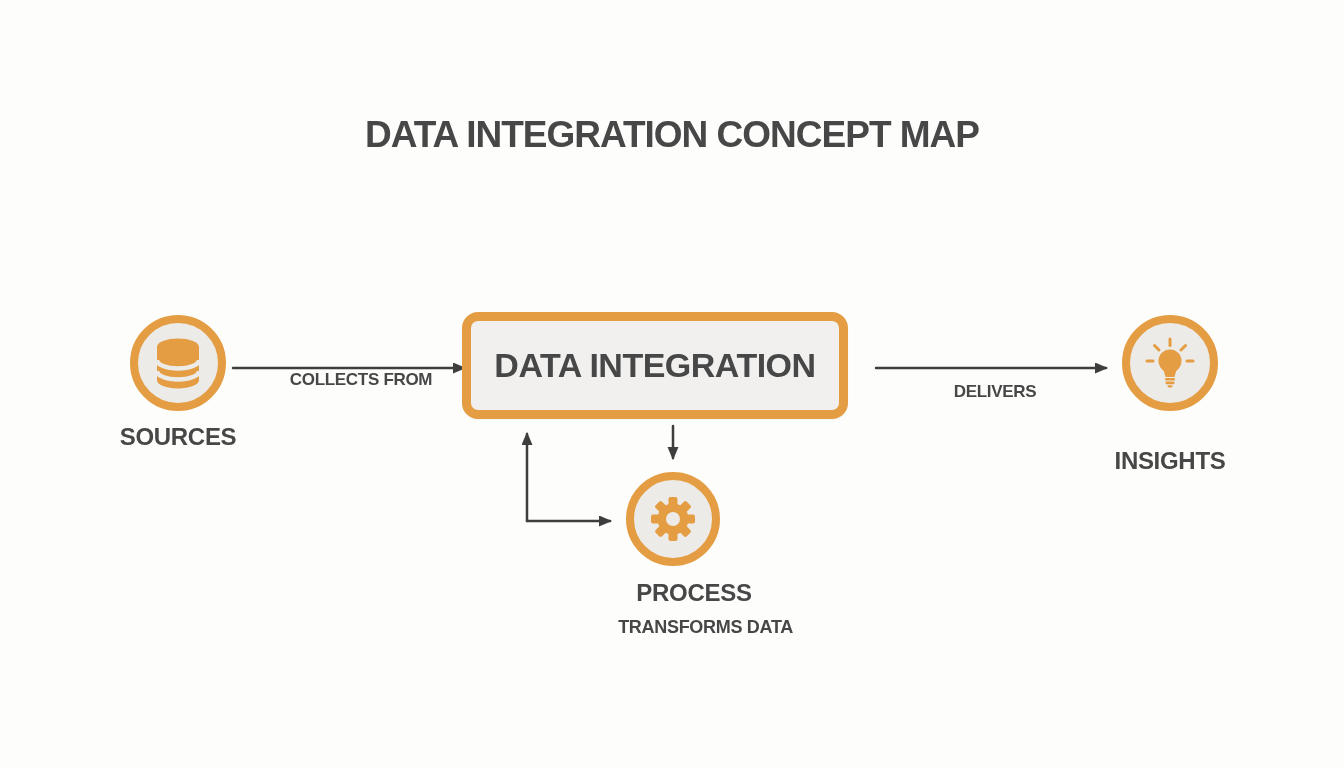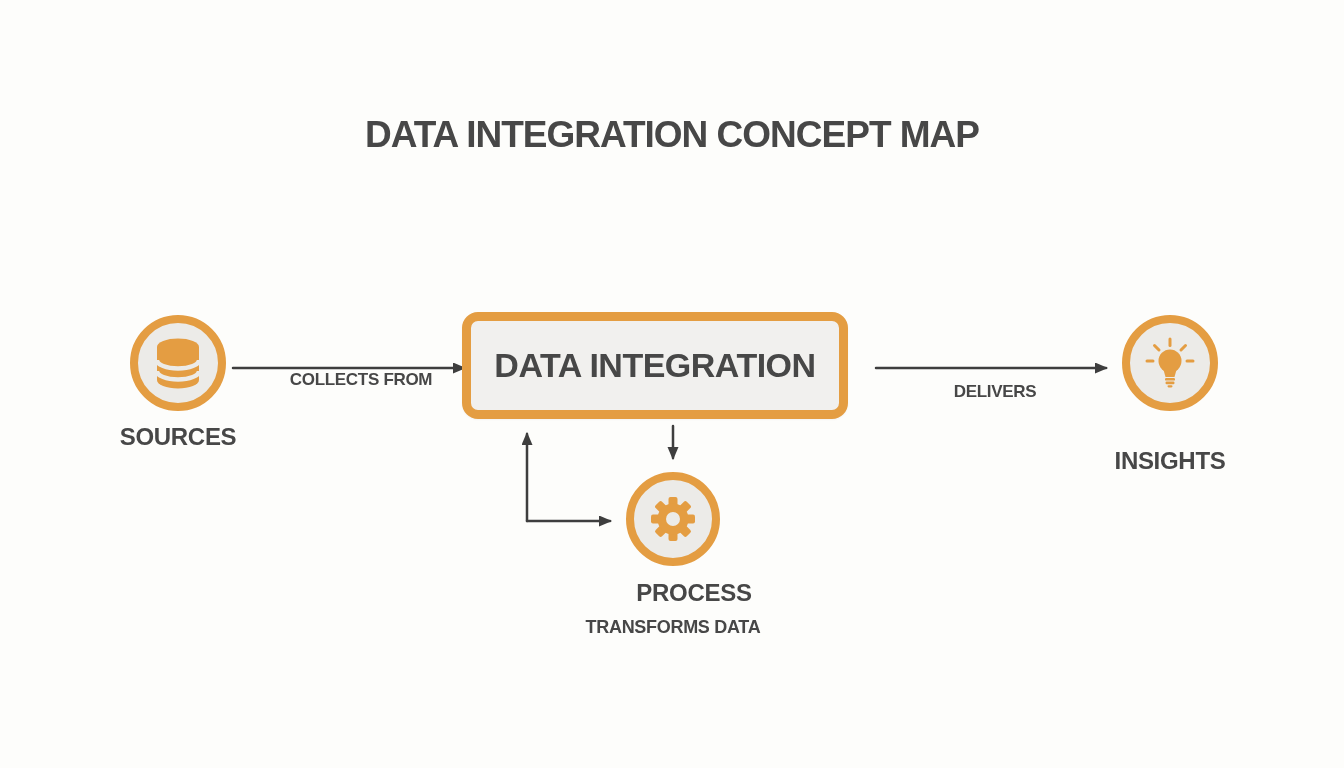--- a/index.html
+++ b/index.html
@@ -37,21 +37,21 @@
 
   .node-label{
     position:absolute;text-align:center;font-weight:bold;
     font-size:24px;letter-spacing:-0.3px;font-stretch:condensed;
     color:var(--text-dark);
   }
   .label-sources{left:98px;top:423px;width:160px;}
   .label-insights{left:1090px;top:447px;width:160px;}
   .label-process{left:614px;top:579px;width:160px;}
   .sub-label{
-    position:absolute;text-align:center;font-weight:bold;
+    position:absolute;text-align:right;font-weight:bold;
     font-size:18px;letter-spacing:-0.3px;font-stretch:condensed;
     color:var(--text-dark);
   }
   .label-transforms{left:553px;top:617px;width:240px;}
 
   .integration-box{
     position:absolute;left:462px;top:312px;width:386px;height:107px;
     border:9px solid var(--accent-orange);border-radius:16px;
     background:var(--box-fill);
     display:flex;align-items:center;justify-content:center;

